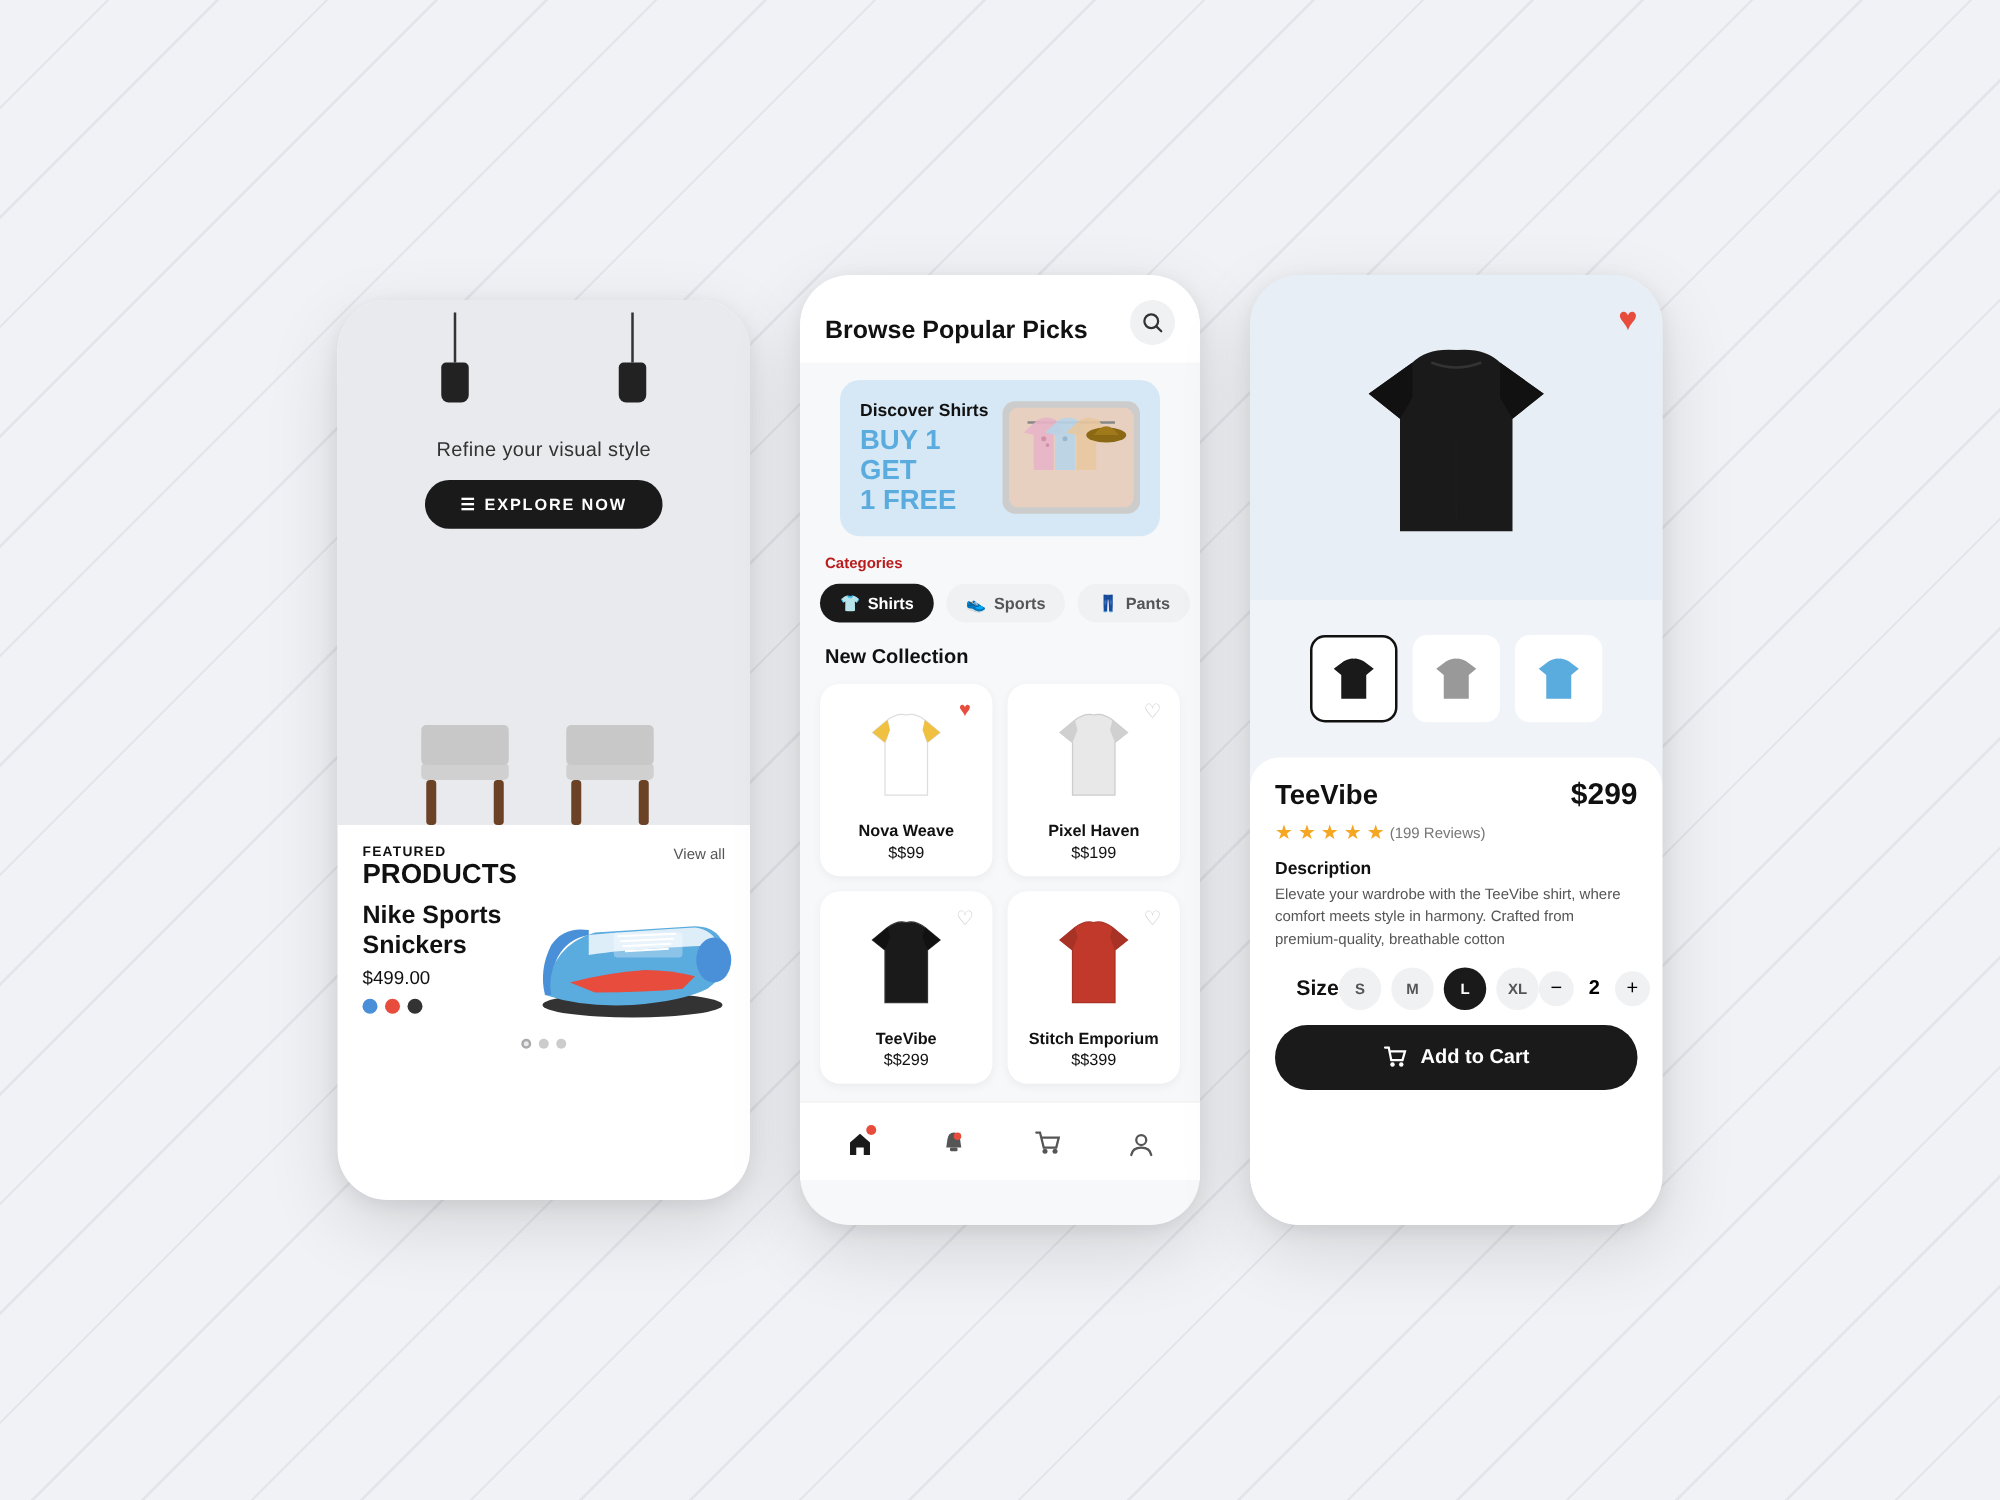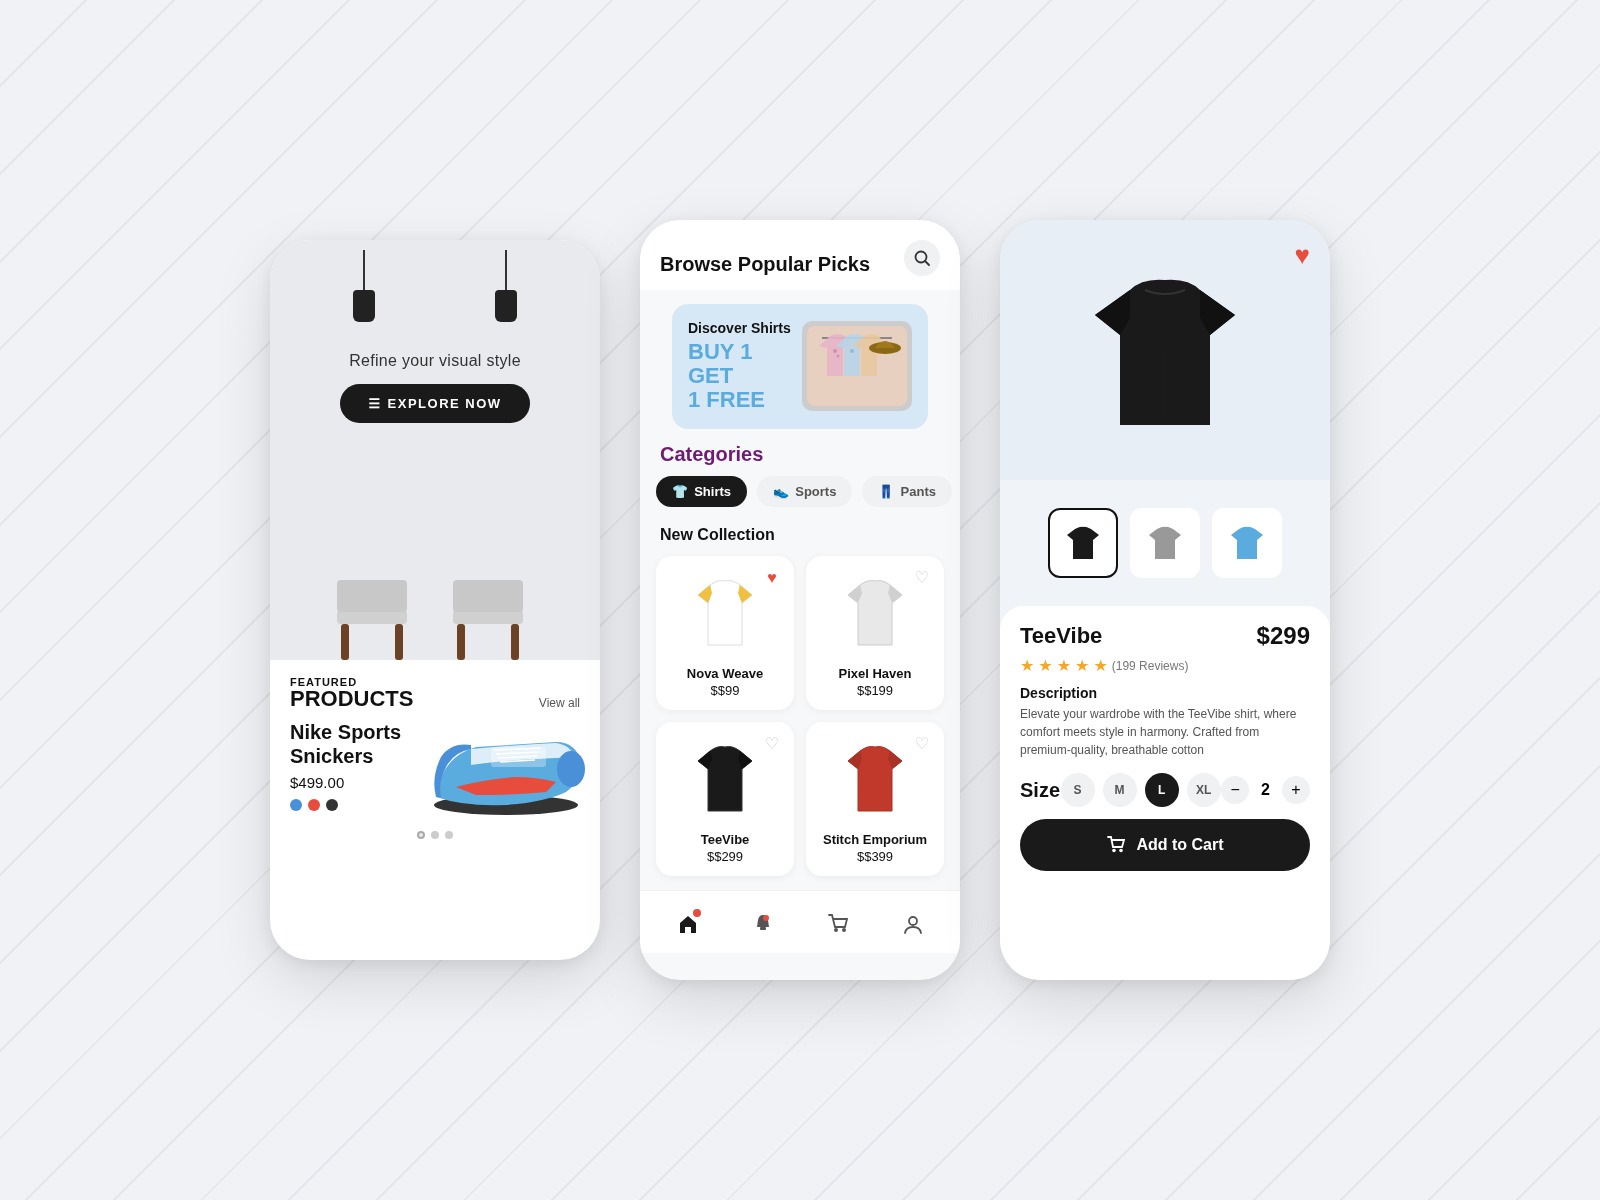--- a/index.html
+++ b/index.html
@@ -103,21 +103,21 @@
       display: flex;
       align-items: center;
       gap: 6px;
     }
     .s1-featured {
       padding: 16px 20px 12px;
     }
     .s1-featured-header {
       display: flex;
       justify-content: space-between;
-      align-items: flex-end;
+      align-items: flex-start;
       margin-bottom: 10px;
     }
     .s1-featured-title-block .featured-label {
       font-size: 11px;
       font-weight: 700;
       letter-spacing: 1px;
       color: #111;
     }
     .s1-featured-title-block .products-label {
       font-size: 22px;
@@ -234,23 +234,23 @@
       width: 110px;
       height: 90px;
       border-radius: 10px;
       background: #ccc;
       overflow: hidden;
       display: flex;
       align-items: center;
       justify-content: center;
     }
     .s2-section-title {
-      font-size: 20px;
+      font-size: 12px;
       font-weight: 700;
-      color: #701a75;
+      color: #b91c1c;
       padding: 0 20px 10px;
     }
     .s2-categories {
       display: flex;
       gap: 10px;
       padding: 0 16px 14px;
       align-items: center;
     }
     .cat-pill {
       background: #1a1a1a;
@@ -440,23 +440,24 @@
       line-height: 1.5;
       margin-bottom: 14px;
     }
     .s3-size-row {
       display: flex;
       justify-content: space-between;
       align-items: center;
       margin-bottom: 12px;
     }
     .s3-size-label {
-      font-size: 20px;
+      font-size: 17px;
       font-weight: 700;
       color: #111;
+      margin-left: 17px;
     }
     .s3-sizes {
       display: flex;
       gap: 8px;
     }
     .size-btn {
       width: 34px;
       height: 34px;
       border-radius: 50%;
       background: #f0f1f3;

